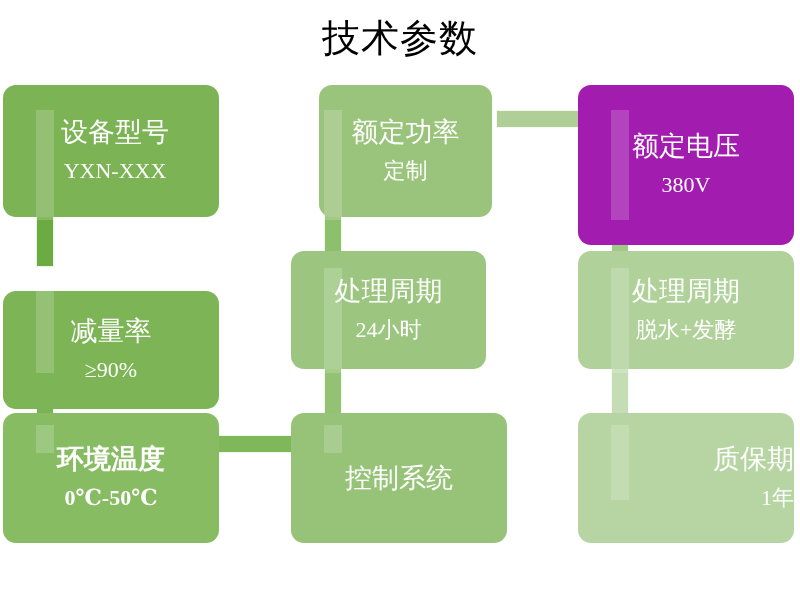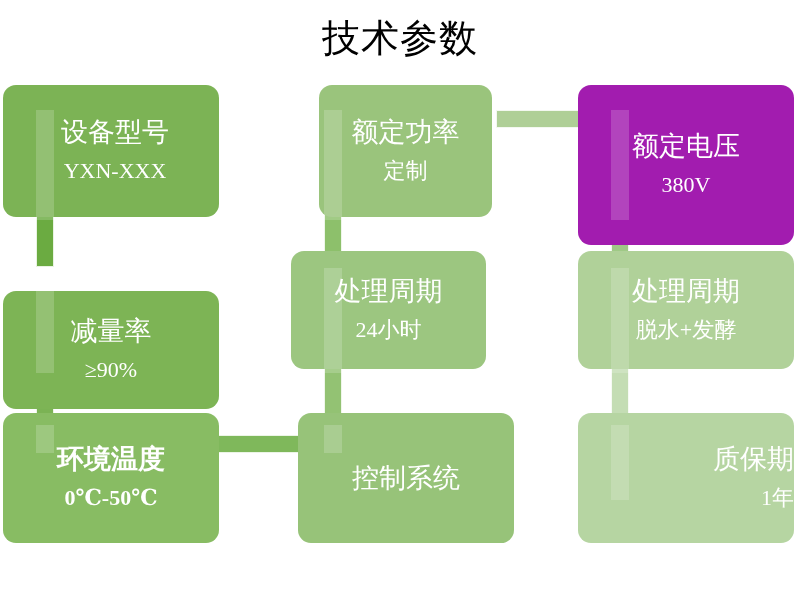--- a/index.html
+++ b/index.html
@@ -121,21 +121,21 @@
         <div class="card-value">24小时</div>
       </div>
       <div class="card" style="left: 578px; top: 251px; width: 216px; height: 118px; background: rgb(176, 209, 153);">
         <div class="card-title">处理周期</div>
         <div class="card-value">脱水+发酵</div>
       </div>
       <div class="card" style="left: 3px; top: 413px; width: 216px; height: 130px; background: rgb(136, 188, 99); font-weight: bold;">
         <div class="card-title">环境温度</div>
         <div class="card-value">0℃-50℃</div>
       </div>
-      <div class="card" style="left: 291px; top: 413px; width: 216px; height: 130px; background: rgb(151, 195, 121); margin-left: 7px;">
+      <div class="card" style="left: 291px; top: 413px; width: 216px; height: 130px; background: rgb(151, 195, 121);">
         <div class="card-title">控制系统</div>
       </div>
       <div class="card" style="left: 578px; top: 413px; width: 216px; height: 130px; background: rgb(182, 213, 162); align-items: flex-end;">
         <div class="card-title">质保期</div>
         <div class="card-value">1年</div>
       </div>
     </div>
   <div id="accent-layer">
       <div class="card-accent" style="left: 36px; top: 110px; width: 18px; height: 110px;"></div>
       <div class="card-accent" style="left: 324px; top: 110px; width: 18px; height: 110px;"></div>

